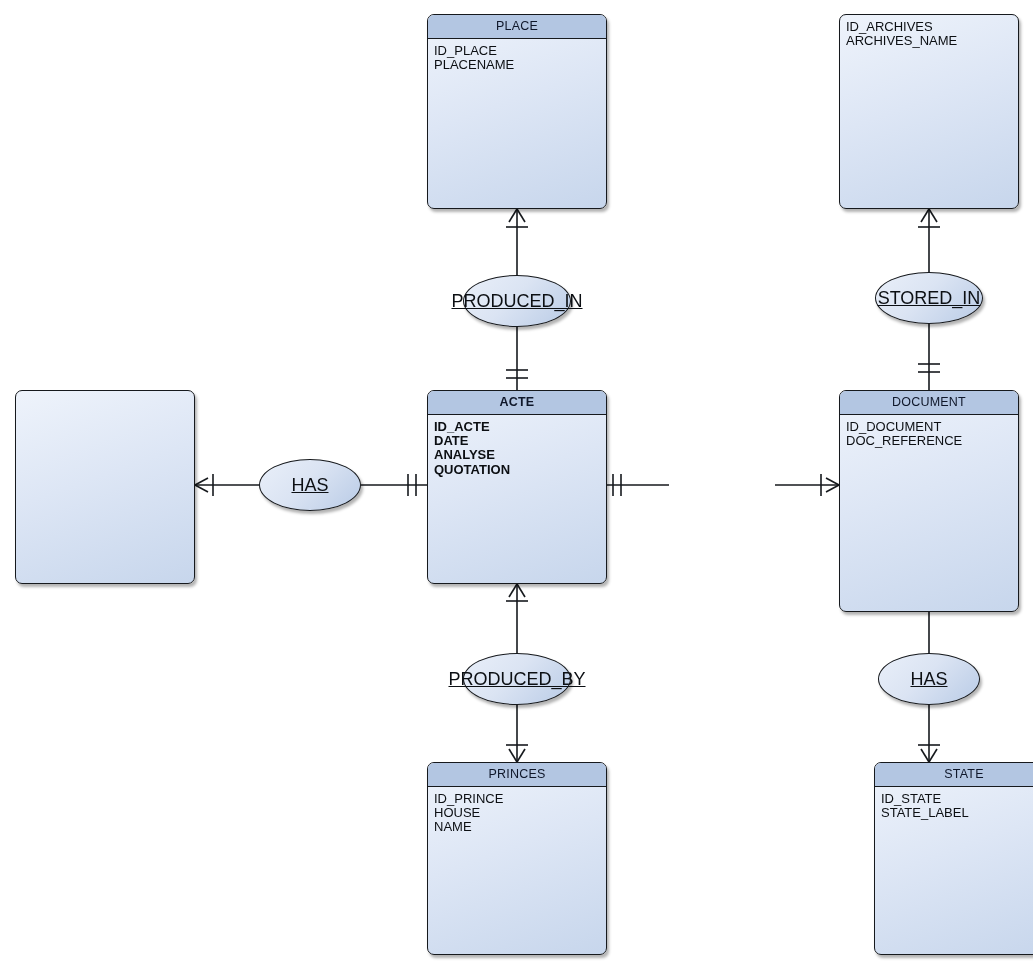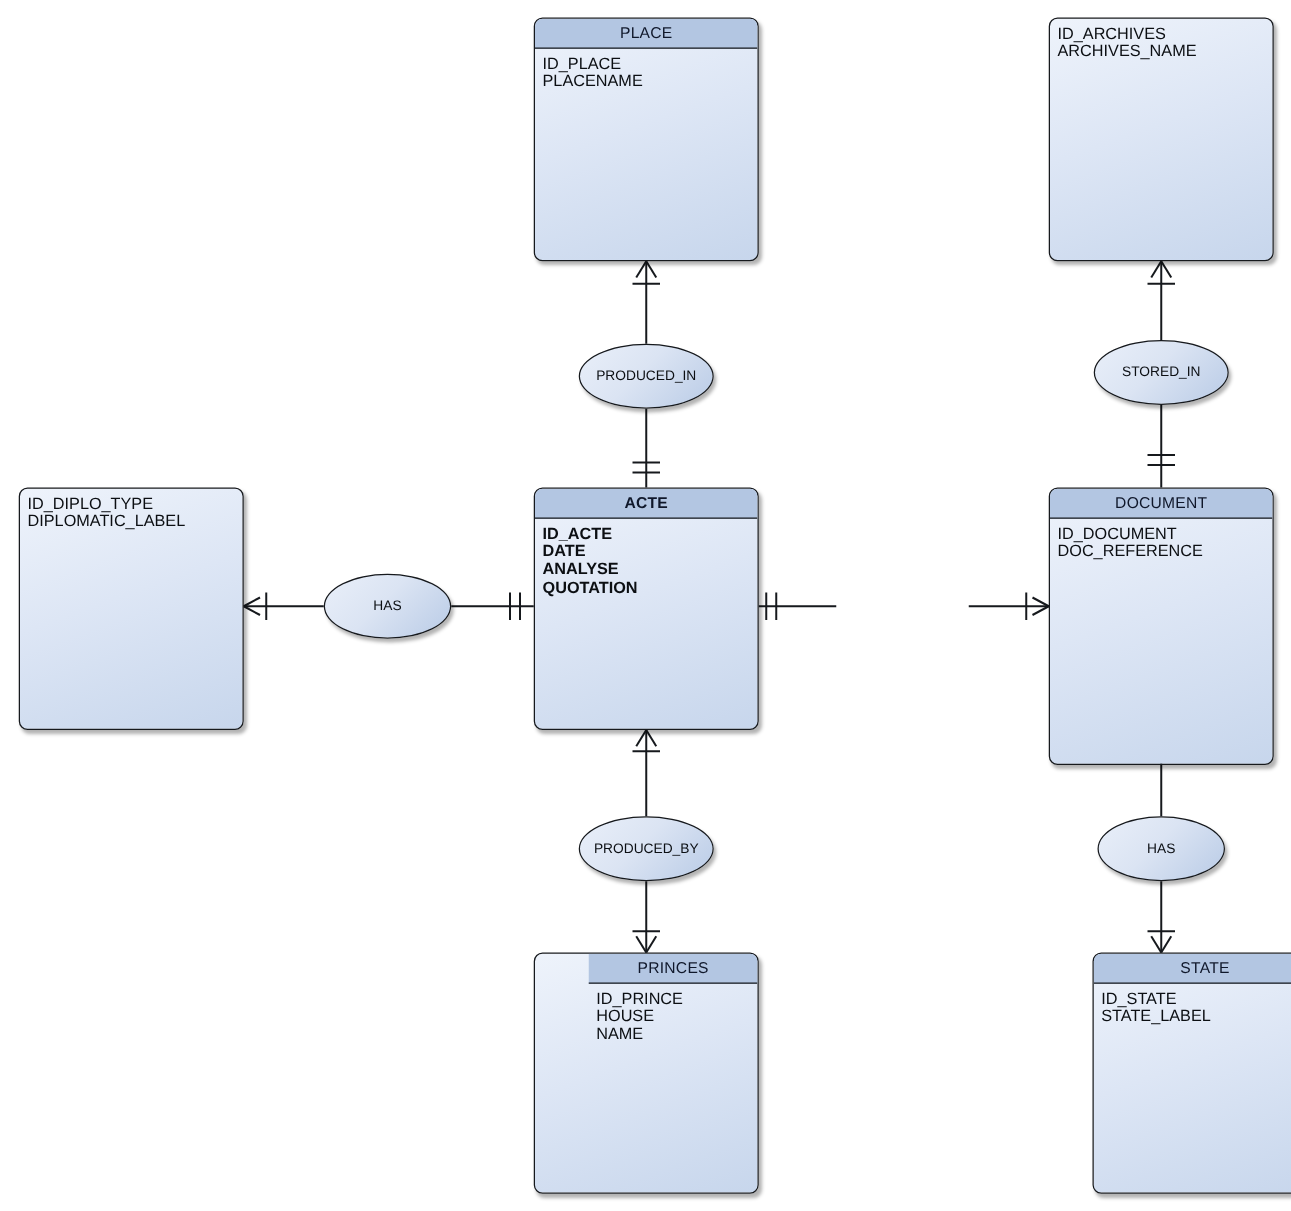--- a/index.html
+++ b/index.html
@@ -62,23 +62,24 @@
   .rel {
     position: absolute;
     box-sizing: border-box;
     border: 1.3px solid #16191d;
     border-radius: 50%;
     background: linear-gradient(135deg, #e9eff9 0%, #dbe4f3 45%, #b9cbe6 100%);
     box-shadow: 2px 3px 3px rgba(0,0,0,0.30);
     display: flex;
     align-items: center;
     justify-content: center;
-    font-size: 11px;
+    font-size: 18px;
     color: #0c0f13;
     white-space: nowrap;
+    text-decoration: underline;
   }
 </style>
 </head>
 <body>
 
 <div id="canvas">
 
   <svg id="edges" viewBox="0 0 1033 969" width="1033" height="969">
     <g stroke="#16191d" stroke-width="1.6" fill="none" stroke-linecap="butt">
 
@@ -158,45 +159,41 @@
   </div>
 
   <div class="entity" style="left:839px; top:14px; width:180px; height:195px;">
     <div class="entity-attrs">
       <div class="attr">ID_ARCHIVES</div>
       <div class="attr">ARCHIVES_NAME</div>
     </div>
   </div>
 
   <div class="entity" style="left:15px; top:390px; width:180px; height:194px;">
-    <div class="entity-attrs">
-      <div class="attr">ID_DIPLO_TYPE</div>
-      <div class="attr">DIPLOMATIC_LABEL</div>
-    </div>
   </div>
 
   <div class="entity" style="left:427px; top:390px; width:180px; height:194px;font-weight:bold;">
     <div class="entity-header">ACTE</div>
     <div class="entity-attrs">
       <div class="attr">ID_ACTE</div>
       <div class="attr">DATE</div>
       <div class="attr">ANALYSE</div>
       <div class="attr">QUOTATION</div>
     </div>
   </div>
 
   <div class="entity" style="left:839px; top:390px; width:180px; height:222px;">
     <div class="entity-header">DOCUMENT</div>
     <div class="entity-attrs">
       <div class="attr">ID_DOCUMENT</div>
       <div class="attr">DOC_REFERENCE</div>
     </div>
   </div>
 
-  <div class="entity" style="left:427px; top:762px; width:180px; height:193px;padding-left:43px;">
+  <div class="entity" style="left:427px; top:762px; width:180px; height:193px;">
     <div class="entity-header">PRINCES</div>
     <div class="entity-attrs">
       <div class="attr">ID_PRINCE</div>
       <div class="attr">HOUSE</div>
       <div class="attr">NAME</div>
     </div>
   </div>
 
   <div class="entity" style="left:839px; top:762px; width:180px; height:193px;margin-left:35px;">
     <div class="entity-header">STATE</div>

